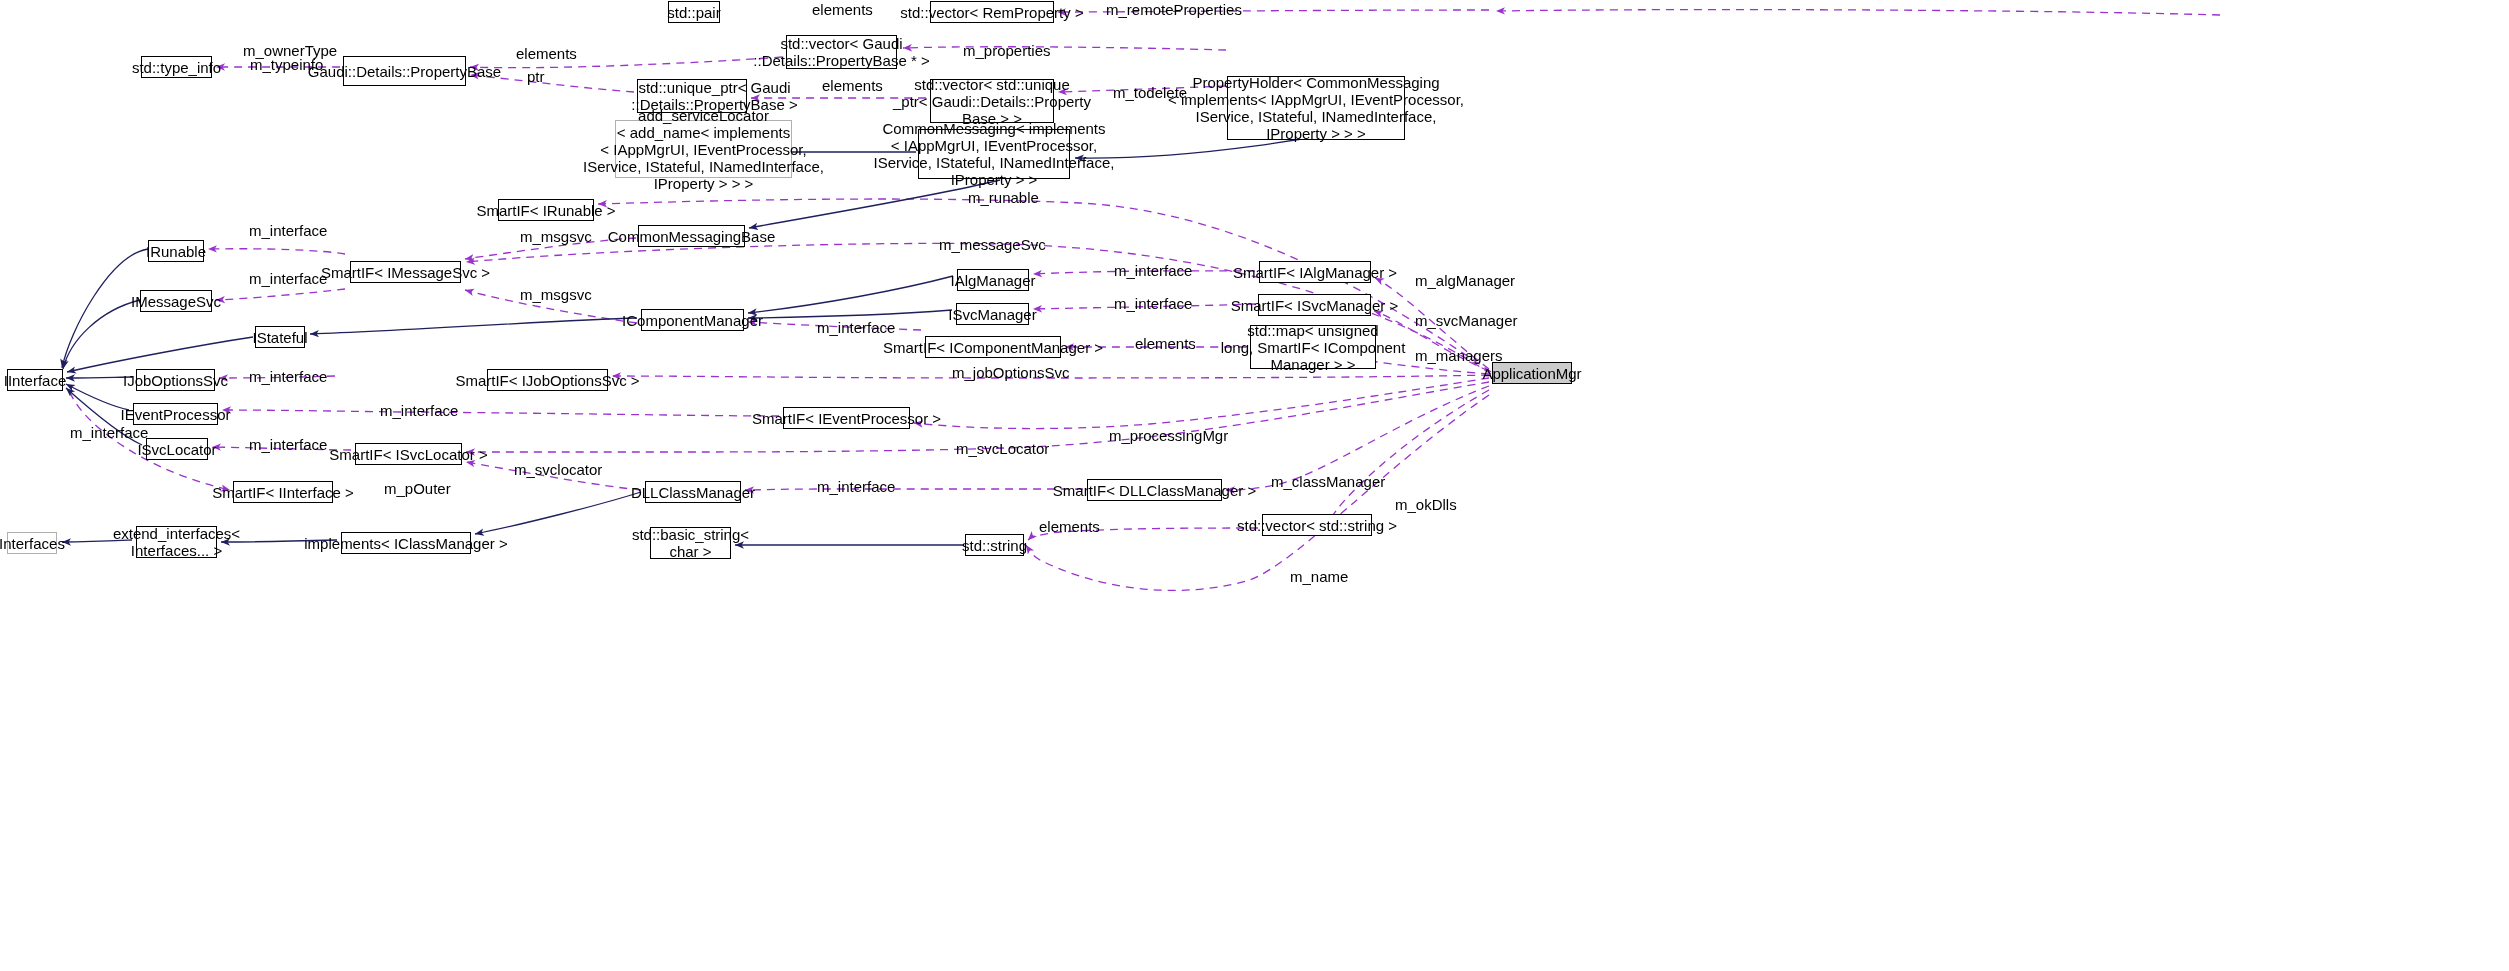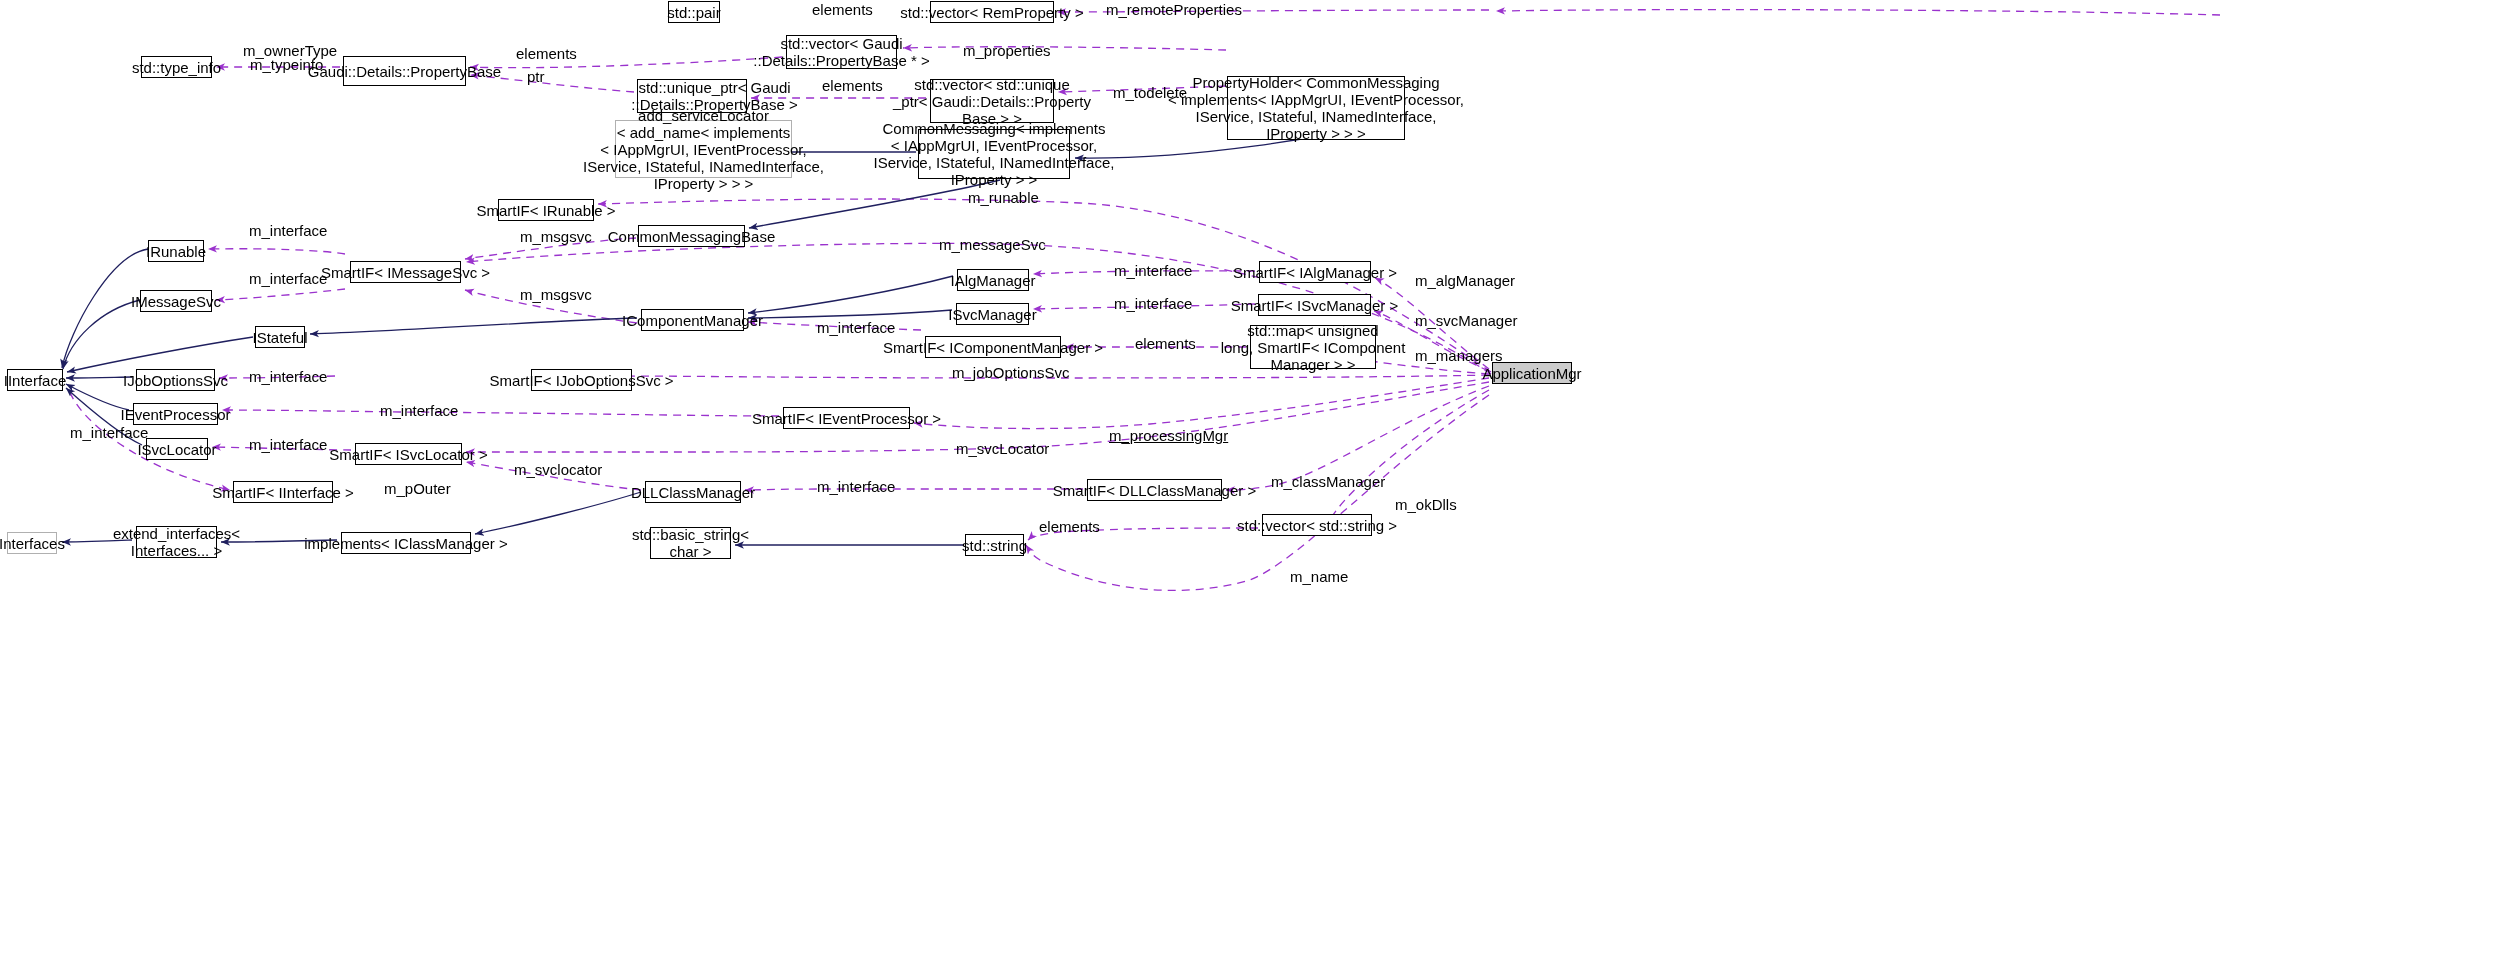--- a/index.html
+++ b/index.html
@@ -162,21 +162,21 @@
     <div class="node" style="left: 956px; top: 303px; width: 73px; height: 22px;">ISvcManager</div>
     <div class="node" style="left: 1258px; top: 294px; width: 113px; height: 22px;">SmartIF&lt; ISvcManager &gt;</div>
     <div class="node" style="left: 641px; top: 309px; width: 103px; height: 22px;">IComponentManager</div>
     <div class="node" style="left: 255px; top: 326px; width: 50px; height: 22px;">IStateful</div>
     <div class="node" style="left: 925px; top: 336px; width: 136px; height: 22px;">SmartIF&lt; IComponentManager &gt;</div>
     <div class="node" style="left: 1250px; top: 325px; width: 126px; height: 44px;">std::map&lt; unsigned
 long, SmartIF&lt; IComponent
 Manager &gt; &gt;</div>
     <div class="node" style="left: 7px; top: 369px; width: 56px; height: 22px;">IInterface</div>
     <div class="node" style="left: 136px; top: 369px; width: 79px; height: 22px;">IJobOptionsSvc</div>
-    <div class="node" style="left: 487px; top: 369px; width: 101px; height: 22px; margin-left: 44px;">SmartIF&lt; IJobOptionsSvc &gt;</div>
+    <div class="node" style="left: 487px; top: 369px; width: 121px; height: 22px;">SmartIF&lt; IJobOptionsSvc &gt;</div>
     <div class="node" style="left: 133px; top: 403px; width: 85px; height: 22px;">IEventProcessor</div>
     <div class="node" style="left: 783px; top: 407px; width: 127px; height: 22px;">SmartIF&lt; IEventProcessor &gt;</div>
     <div class="node" style="left: 146px; top: 438px; width: 62px; height: 22px;">ISvcLocator</div>
     <div class="node" style="left: 355px; top: 443px; width: 107px; height: 22px;">SmartIF&lt; ISvcLocator &gt;</div>
     <div class="node" style="left: 233px; top: 481px; width: 100px; height: 22px;">SmartIF&lt; IInterface &gt;</div>
     <div class="node" style="left: 645px; top: 481px; width: 96px; height: 22px;">DLLClassManager</div>
     <div class="node" style="left: 1087px; top: 479px; width: 135px; height: 22px;">SmartIF&lt; DLLClassManager &gt;</div>
     <div class="node current" style="left: 1492px; top: 362px; width: 80px; height: 22px;">ApplicationMgr</div>
     <div class="node faded" style="left: 7px; top: 532px; width: 50px; height: 22px;">Interfaces</div>
     <div class="node" style="left: 136px; top: 526px; width: 81px; height: 32px;">extend_interfaces&lt;
@@ -204,21 +204,21 @@
     <div class="edge-label" style="left: 520px; top: 287px;">m_msgsvc</div>
     <div class="edge-label" style="left: 1114px; top: 296px;">m_interface</div>
     <div class="edge-label" style="left: 1415px; top: 273px;">m_algManager</div>
     <div class="edge-label" style="left: 817px; top: 320px;">m_interface</div>
     <div class="edge-label" style="left: 1415px; top: 313px;">m_svcManager</div>
     <div class="edge-label" style="left: 1135px; top: 336px;">elements</div>
     <div class="edge-label" style="left: 1415px; top: 348px;">m_managers</div>
     <div class="edge-label" style="left: 249px; top: 369px;">m_interface</div>
     <div class="edge-label" style="left: 952px; top: 365px;">m_jobOptionsSvc</div>
     <div class="edge-label" style="left: 380px; top: 403px;">m_interface</div>
-    <div class="edge-label" style="left: 1109px; top: 428px; text-decoration: underline;">m_processingMgr</div>
+    <div class="edge-label" style="left: 1109px; top: 428px;">m_processingMgr</div>
     <div class="edge-label" style="left: 249px; top: 437px;">m_interface</div>
     <div class="edge-label" style="left: 956px; top: 441px;">m_svcLocator</div>
     <div class="edge-label" style="left: 70px; top: 425px;">m_interface</div>
     <div class="edge-label" style="left: 514px; top: 462px;">m_svclocator</div>
     <div class="edge-label" style="left: 1271px; top: 474px;">m_classManager</div>
     <div class="edge-label" style="left: 384px; top: 481px;">m_pOuter</div>
     <div class="edge-label" style="left: 817px; top: 479px;">m_interface</div>
     <div class="edge-label" style="left: 1395px; top: 497px;">m_okDlls</div>
     <div class="edge-label" style="left: 1039px; top: 519px;">elements</div>
     <div class="edge-label" style="left: 1290px; top: 569px; text-align: center;">m_name</div>

